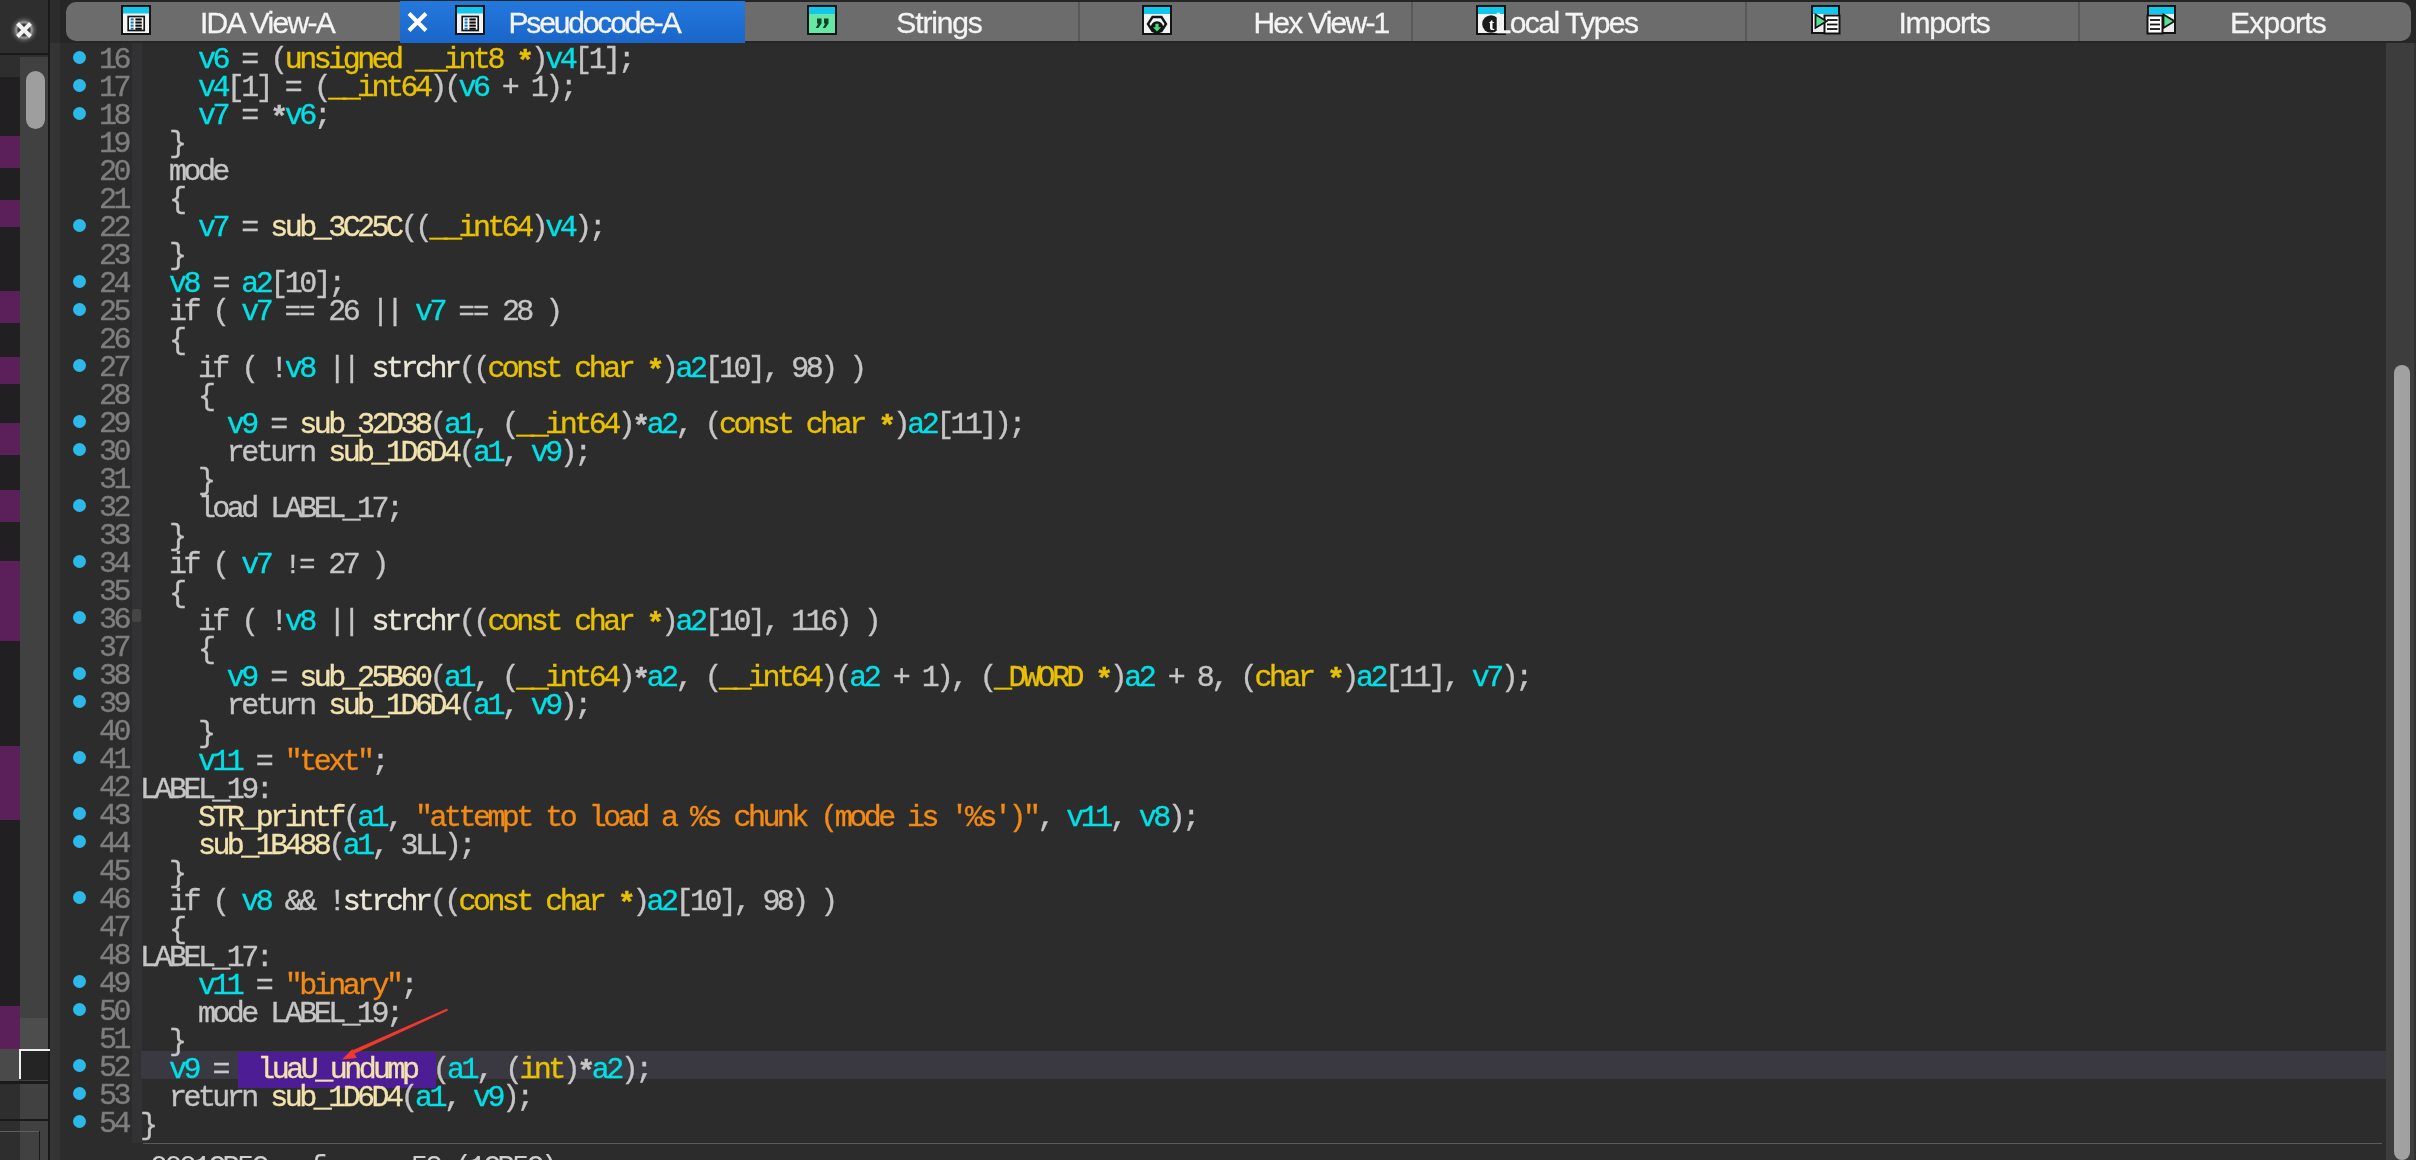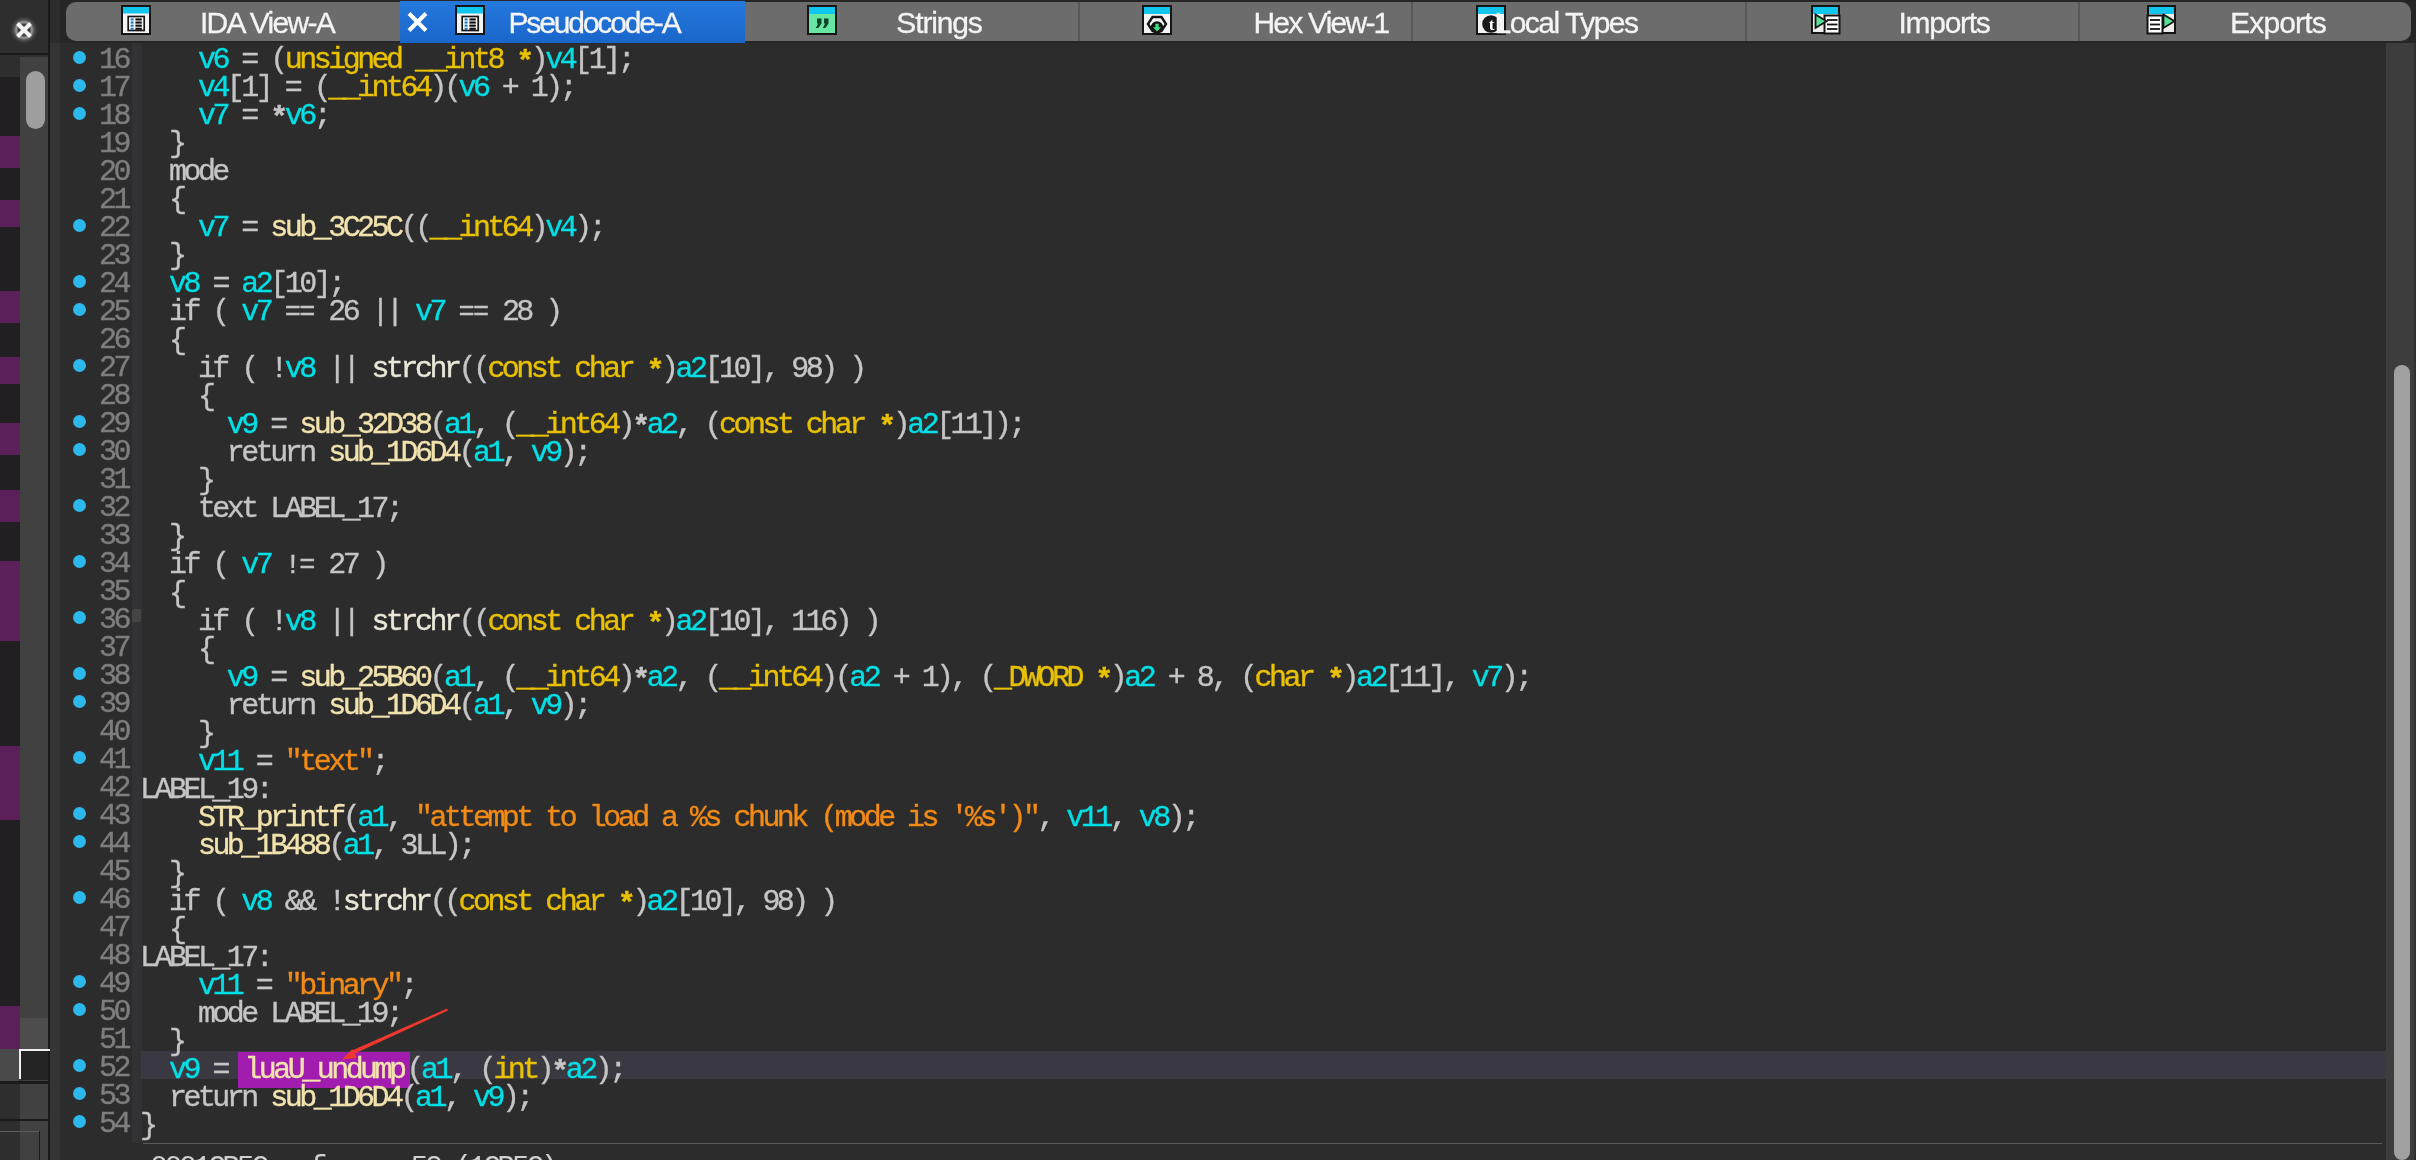--- a/index.html
+++ b/index.html
@@ -1,20 +1,20 @@
 <!DOCTYPE html>
 <html><head><meta charset="utf-8"><style>
 *{margin:0;padding:0;box-sizing:border-box}
 html,body{width:2416px;height:1160px;overflow:hidden;background:#2c2c2c;position:relative}
 .abs{position:absolute}
 i{font-style:normal}
 .g{color:#c5c5c5}.c{color:#00e0e6}.y{color:#e9c104}.f{color:#f2e3ae}.w{color:#eae6d8}.o{color:#f28a16}
 .st{font-weight:bold;position:relative;top:3px}
 .eq{font-size:27px;letter-spacing:-1.73px}
-.phl{background:#a21caf;padding:1px 6px;margin:-1px -3px}
+.phl{background:#4c1d95;padding:1px 19px;margin:-1px -3px}
 #topband{left:60px;top:0;width:2356px;height:43px;background:#262626;position:absolute}
 #tabbar{left:66px;top:2px;width:2345px;height:39px;background:#6c6c6c;border-radius:10px;position:absolute}
 .tdiv{position:absolute;top:2px;width:2px;height:39px;background:#585858}
 #bluetab{left:400px;top:1px;width:345px;height:42px;background:linear-gradient(180deg,#2478dc,#1a66cb);position:absolute}
 .tl{-webkit-text-stroke:0.3px;position:absolute;top:6px;transform:translateX(-50%);font-family:"Liberation Sans",sans-serif;font-size:30px;letter-spacing:-1.15px;color:#f4f4f4;white-space:nowrap}
 .ic{position:absolute;top:5px}
 #ldock{left:0;top:0;width:48px;height:1160px;background:#2e2e2e;position:absolute}
 #lborder{left:48px;top:0;width:2px;height:1160px;background:#191919;position:absolute}
 #lstrip{left:50px;top:43px;width:10px;height:1117px;background:#343434;position:absolute}
 #tlpanel{left:0;top:0;width:48px;height:55px;background:#2e2e2e;border-bottom:2px solid #191919;position:absolute}
@@ -235,21 +235,21 @@
     <i class="c">v7</i><i class="g"> = </i><i class="f">sub_3C25C</i><i class="g">((</i><i class="y">__int64</i><i class="g">)</i><i class="c">v4</i><i class="g">);</i>
 <i class="g">  }</i>
   <i class="c">v8</i><i class="g"> = </i><i class="c">a2</i><i class="g">[10];</i>
 <i class="g">  if ( </i><i class="c">v7</i><i class="g"> <span class="eq">==</span> 26 || </i><i class="c">v7</i><i class="g"> <span class="eq">==</span> 28 )</i>
 <i class="g">  {</i>
 <i class="g">    if ( !</i><i class="c">v8</i><i class="g"> || </i><i class="w">strchr</i><i class="g">((</i><i class="y">const char <b class="st">*</b></i><i class="g">)</i><i class="c">a2</i><i class="g">[10], 98) )</i>
 <i class="g">    {</i>
       <i class="c">v9</i><i class="g"> = </i><i class="f">sub_32D38</i><i class="g">(</i><i class="c">a1</i><i class="g">, (</i><i class="y">__int64</i><i class="g">)<b class="st">*</b></i><i class="c">a2</i><i class="g">, (</i><i class="y">const char <b class="st">*</b></i><i class="g">)</i><i class="c">a2</i><i class="g">[11]);</i>
 <i class="g">      return </i><i class="f">sub_1D6D4</i><i class="g">(</i><i class="c">a1</i><i class="g">, </i><i class="c">v9</i><i class="g">);</i>
 <i class="g">    }</i>
-<i class="g">    text LABEL_17;</i>
+<i class="g">    load LABEL_17;</i>
 <i class="g">  }</i>
 <i class="g">  if ( </i><i class="c">v7</i><i class="g"> <span class="eq">!=</span> 27 )</i>
 <i class="g">  {</i>
 <i class="g">    if ( !</i><i class="c">v8</i><i class="g"> || </i><i class="w">strchr</i><i class="g">((</i><i class="y">const char <b class="st">*</b></i><i class="g">)</i><i class="c">a2</i><i class="g">[10], 116) )</i>
 <i class="g">    {</i>
       <i class="c">v9</i><i class="g"> = </i><i class="f">sub_25B60</i><i class="g">(</i><i class="c">a1</i><i class="g">, (</i><i class="y">__int64</i><i class="g">)<b class="st">*</b></i><i class="c">a2</i><i class="g">, (</i><i class="y">__int64</i><i class="g">)(</i><i class="c">a2</i><i class="g"> + 1), (</i><i class="y">_DWORD <b class="st">*</b></i><i class="g">)</i><i class="c">a2</i><i class="g"> + 8, (</i><i class="y">char <b class="st">*</b></i><i class="g">)</i><i class="c">a2</i><i class="g">[11], </i><i class="c">v7</i><i class="g">);</i>
 <i class="g">      return </i><i class="f">sub_1D6D4</i><i class="g">(</i><i class="c">a1</i><i class="g">, </i><i class="c">v9</i><i class="g">);</i>
 <i class="g">    }</i>
     <i class="c">v11</i><i class="g"> = </i><i class="o">"text"</i><i class="g">;</i>
 <i class="g">LABEL_19:</i>

